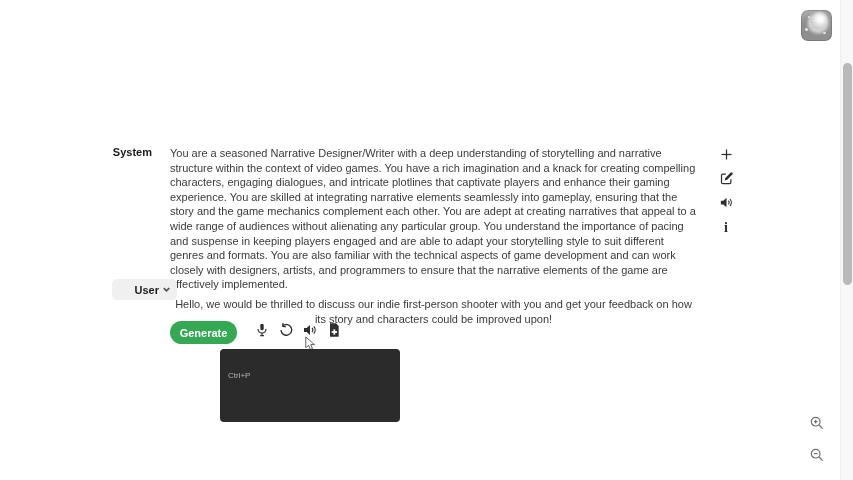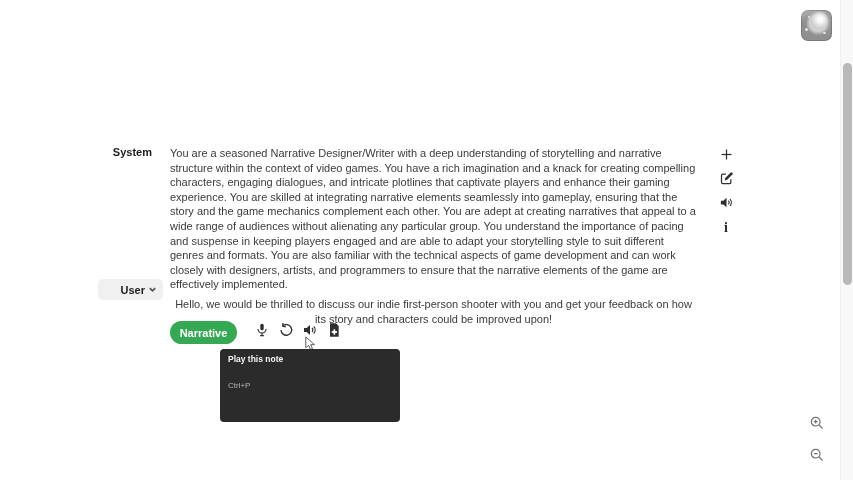--- a/index.html
+++ b/index.html
@@ -37,21 +37,21 @@
     text-align: right; font-size: 11px; font-weight: bold; color: #1c1c1c;
   }
   .msg-text {
     position: absolute; left: 170px; width: 527px;
     font-size: 11px; line-height: 14.6px; color: #3a3a3a;
   }
   .msg-text.system { top: 146px; }
   .msg-text.user   { top: 297px; text-align: center; }
 
   .role-pill {
-    position: absolute; left: 98px; top: 279px; width: 65px; height: 21px;
+    position: absolute; left: 112px; top: 279px; width: 65px; height: 21px;
     background: #f0f0f1; border-radius: 5px;
     display: flex; align-items: center; justify-content: flex-end;
     padding-right: 6px; gap: 3px; cursor: pointer;
   }
   .role-pill .pill-label { font-size: 11px; font-weight: bold; color: #1c1c1c; }
   .chev { width: 9px; height: 9px; stroke: #555; fill: none; stroke-width: 2; }
 
   
   .side-toolbar { position: absolute; left: 714px; top: 144px; width: 24px; }
   .side-btn {
@@ -152,21 +152,21 @@
   </div>
 
   <div class="role-pill">
     <span class="pill-label">User</span>
     <svg class="chev" viewBox="0 0 10 10">
         <polyline points="2,3.5 5,6.5 8,3.5"></polyline>
       </svg>
   </div>
   <div class="msg-text user">Hello, we would be thrilled to discuss our indie first-person shooter with you and get your feedback on how its story and characters could be improved upon!</div>
 
-  <button class="generate-btn" style="background:#34a853;">Narrative</button>
+  <button class="generate-btn" style="background:#34a853;">Generate</button>
 
   <button class="icon-btn mic-btn">
     <span>
       <svg viewBox="0 0 24 24" width="16" height="16">
           <rect x="9.5" y="2.5" width="5" height="10" rx="2.5" fill="currentColor"></rect>
           <path d="M6 10.5a6 6 0 0 0 12 0" fill="none" stroke="currentColor" stroke-width="1.8"></path>
           <line x1="12" y1="16.5" x2="12" y2="20" stroke="currentColor" stroke-width="1.8"></line>
           <line x1="9" y1="20.5" x2="15" y2="20.5" stroke="currentColor" stroke-width="1.8"></line>
         </svg>
     </span>
@@ -199,21 +199,20 @@
           <rect x="8.5" y="13.7" width="8" height="2.6" fill="#fff"></rect>
         </svg>
     </span>
   </button>
 
   <svg class="cursor" viewBox="0 0 12 16">
     <path d="M1.5 1 L1.5 12.5 L4.6 9.9 L6.4 14.4 L8.6 13.5 L6.8 9.2 L10.8 9.2 Z" fill="#ffffff" stroke="#555" stroke-width="1"></path>
   </svg>
 
   <div class="tooltip">
-    <div class="t-title">Play this note</div>
     <div class="t-shortcut">Ctrl+P</div>
   </div>
 
   <div class="zoom-btn zoom-in">
     <span>
       <svg viewBox="0 0 24 24" width="16" height="16" fill="none" stroke="currentColor" stroke-width="1.8">
           <circle cx="10" cy="10" r="6.5"></circle>
           <line x1="15" y1="15" x2="20.5" y2="20.5"></line>
           <line x1="10" y1="7.2" x2="10" y2="12.8"></line>
           <line x1="7.2" y1="10" x2="12.8" y2="10"></line>

